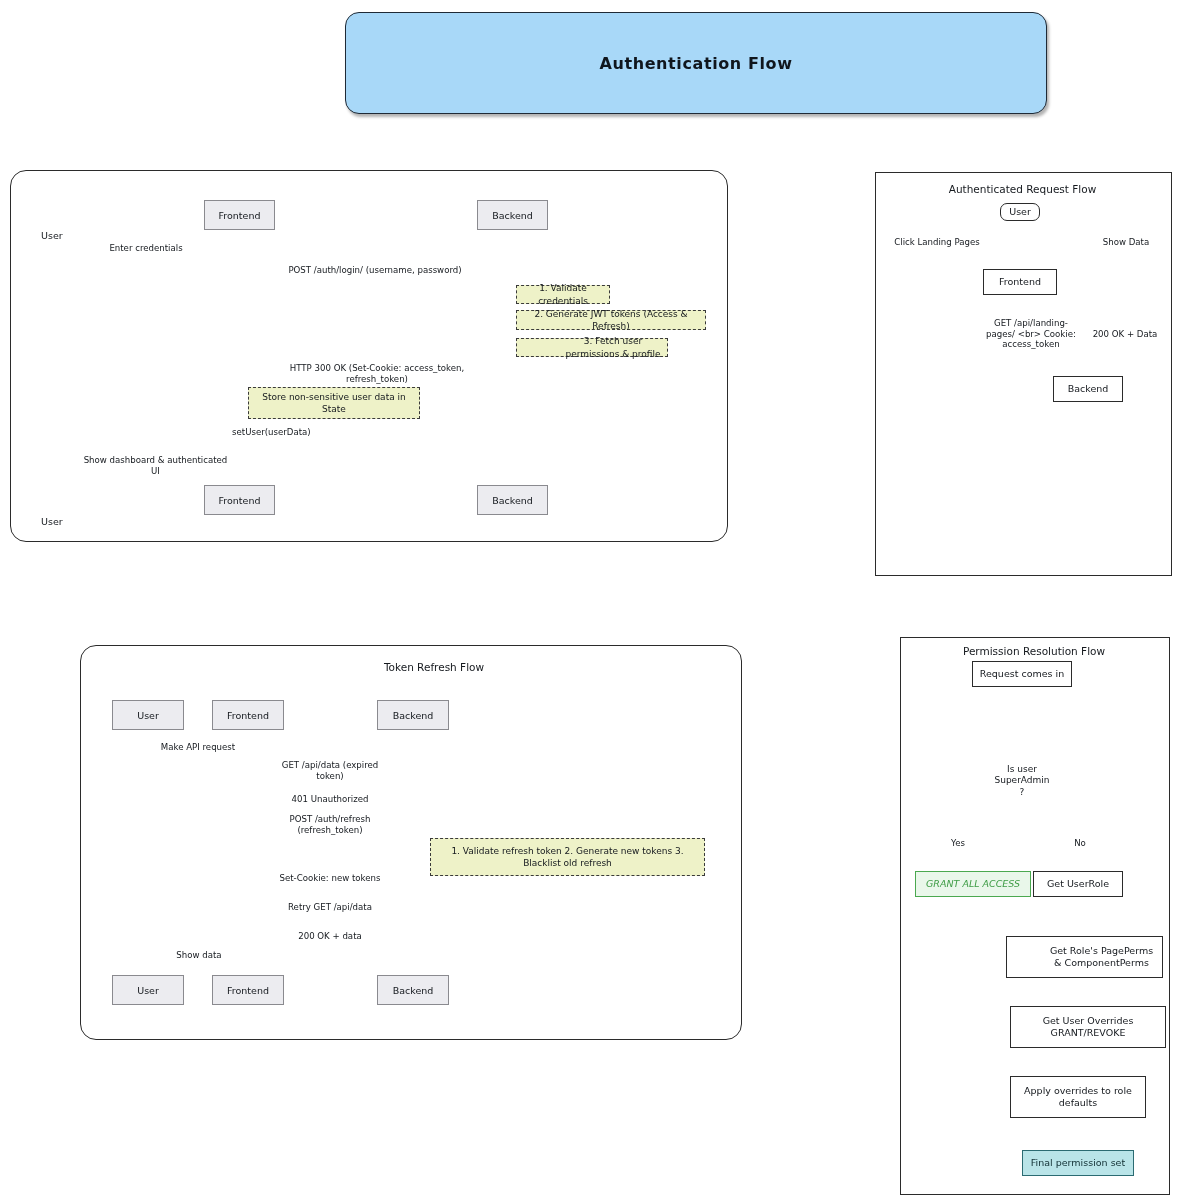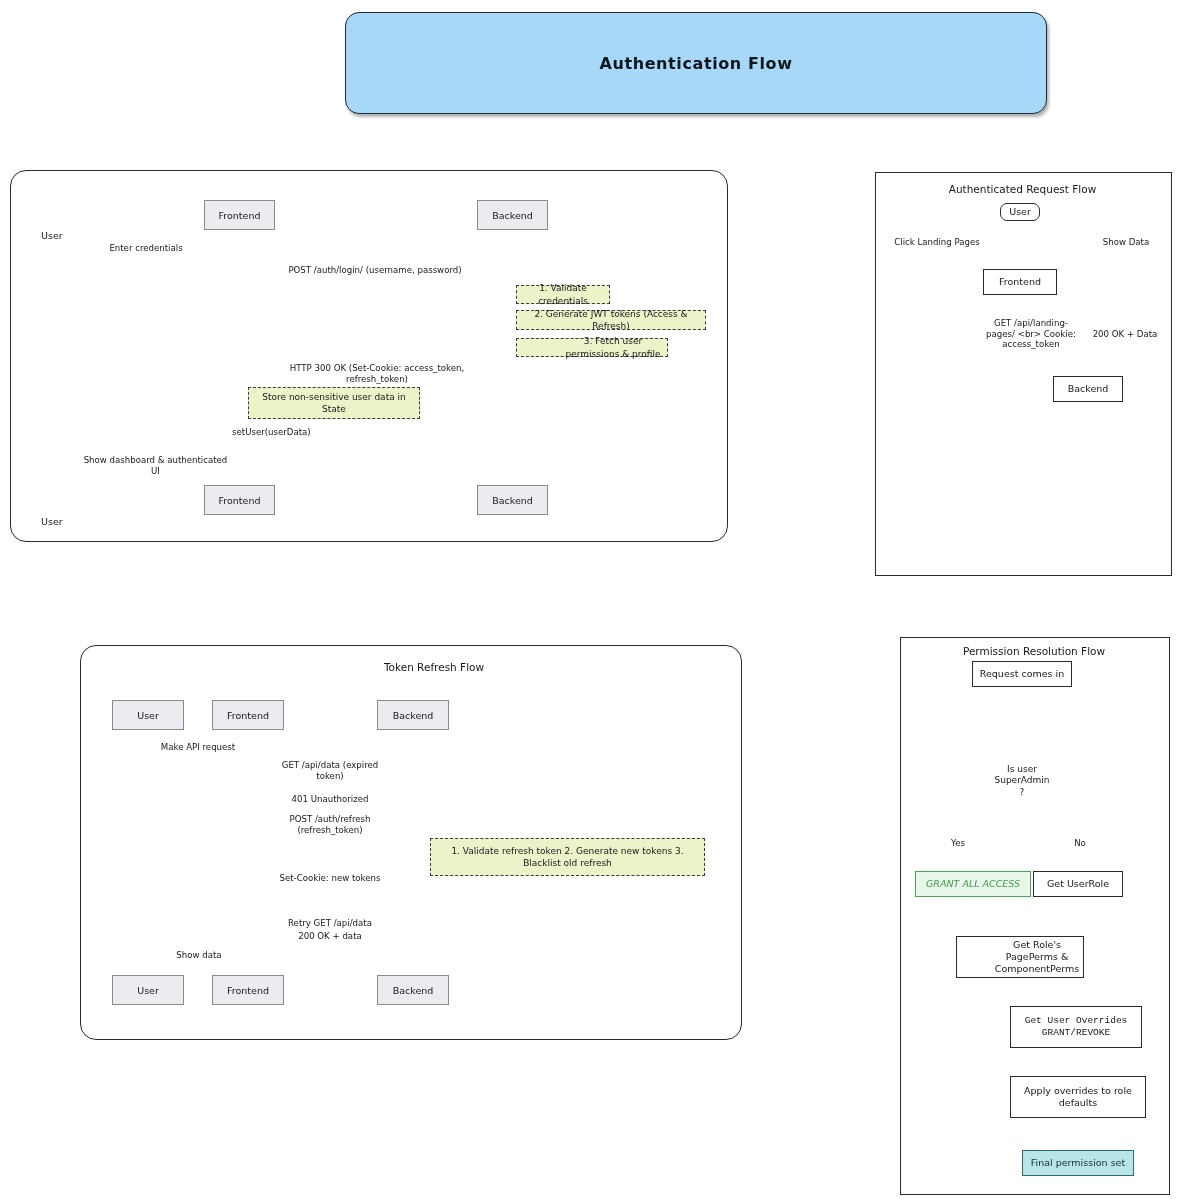--- a/index.html
+++ b/index.html
@@ -203,21 +203,21 @@
   <div class="pbox" style="left:212px;top:975px;width:72px;height:30px;">Frontend</div>
   <div class="pbox" style="left:377px;top:975px;width:72px;height:30px;">Backend</div>
 
   <div class="lbl" style="left:150px;top:742px;width:96px;">Make API request</div>
   <div class="lbl" style="left:254px;top:760px;width:152px;">GET /api/data (expired
 token)</div>
   <div class="lbl" style="left:262px;top:794px;width:136px;">401 Unauthorized</div>
   <div class="lbl" style="left:254px;top:814px;width:152px;">POST /auth/refresh
 (refresh_token)</div>
   <div class="lbl" style="left:258px;top:873px;width:144px;">Set-Cookie: new tokens</div>
-  <div class="lbl" style="left:256px;top:902px;width:148px;margin-top:16px;">Retry GET /api/data</div>
+  <div class="lbl" style="left:256px;top:902px;width:148px;">Retry GET /api/data</div>
   <div class="lbl" style="left:258px;top:931px;width:144px;">200 OK + data</div>
   <div class="lbl" style="left:155px;top:950px;width:88px;">Show data</div>
 
   <div class="note" style="left:430px;top:838px;width:275px;height:38px;">1. Validate refresh token
 2. Generate new tokens
 3. Blacklist old refresh</div>
 
   <div class="panel-sq" style="left:900px;top:637px;width:268px;height:556px;"></div>
   <div class="panel-title" style="left:900px;top:645px;width:268px;">Permission Resolution Flow</div>
 
@@ -225,21 +225,21 @@
 
   <div class="diamond-text" style="left:972px;top:764px;width:100px;">Is user
 SuperAdmin
 ?</div>
 
   <div class="lbl" style="left:944px;top:838px;width:28px;">Yes</div>
   <div class="lbl" style="left:1068px;top:838px;width:24px;">No</div>
 
   <div class="node green" style="left:915px;top:871px;width:116px;height:26px;">GRANT ALL ACCESS</div>
   <div class="node" style="left:1033px;top:871px;width:90px;height:26px;">Get UserRole</div>
-  <div class="node" style="left:956px;top:936px;width:128px;height:42px;padding-left:38px;">Get Role's PagePerms &amp;
+  <div class="node" style="left:1006px;top:936px;width:157px;height:42px;padding-left:38px;">Get Role's PagePerms &amp;
 ComponentPerms</div>
-  <div class="node" style="left:1010px;top:1006px;width:132px;height:42px;font-family:Liberation Mono, monospace;">Get User Overrides
+  <div class="node" style="left:1010px;top:1006px;width:156px;height:42px;">Get User Overrides
 GRANT/REVOKE</div>
   <div class="node" style="left:1010px;top:1076px;width:136px;height:42px;">Apply overrides to role
 defaults</div>
   <div class="node teal" style="left:1022px;top:1150px;width:112px;height:26px;">Final permission set</div>
 
 </div>
 
 </body></html>

